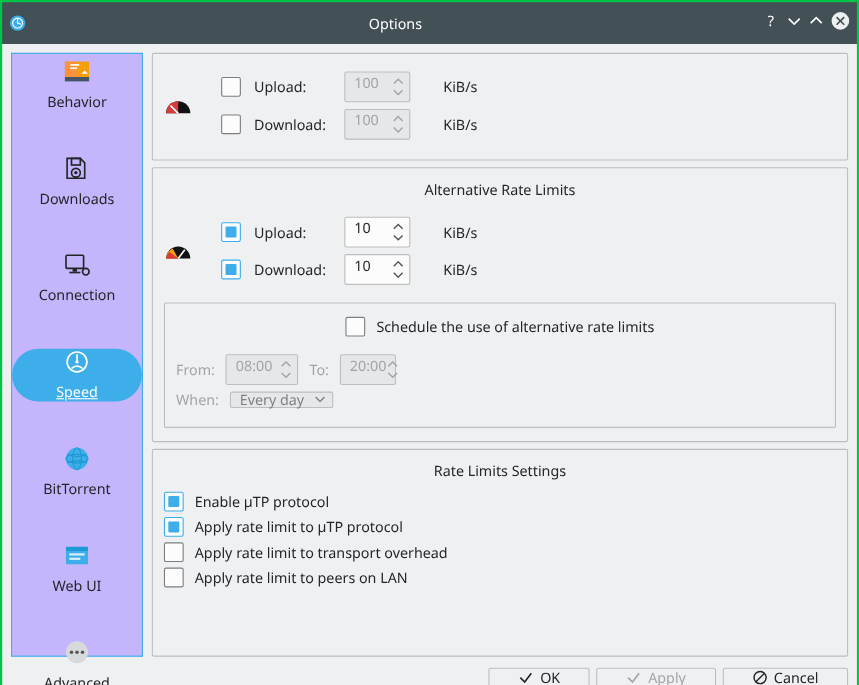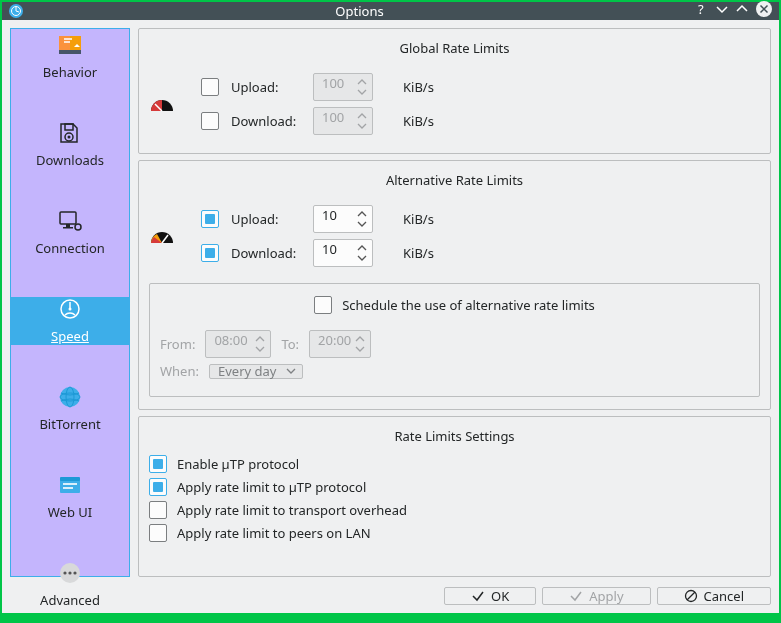--- a/index.html
+++ b/index.html
@@ -1,26 +1,26 @@
 <!DOCTYPE html>
 <html><head>
 <meta charset="utf-8">
 <style>
   * { box-sizing: border-box; margin: 0; padding: 0; font-family: "Noto Sans", "Segoe UI", sans-serif; font-size: 13px; color: #232627; }
   body { background: #00c548; width: 781px; height: 623px; padding: 2px; }
-  .window { background: #435056; height: 18px; display: flex; align-items: center; position: relative; }
+  .window { background: #435056; height: 38px; display: flex; align-items: center; position: relative; }
   .window-title { color: #fff; font-size: 13px; text-align: center; flex: 1; }
   .window-icon-left { display: flex; align-items: center; padding-left: 6px; }
   .window-controls { display: flex; align-items: center; gap: 6px; padding-right: 6px; }
   .app { background: #eff0f1; height: calc(100% - 26px); padding: 8px; display: flex; flex-direction: column; }
   .main { flex: 1; display: flex; gap: 8px; min-height: 0; }
   
   .sidebar { width: 120px; border: 1px solid #3daee9; background: #c4b5fd; display: flex; flex-direction: column; padding-top: 4px; gap: 40px; }
   .side-item { display: flex; flex-direction: column; align-items: center; justify-content: center; gap: 6px; height: 64px; cursor: pointer; }
-  .side-item.selected { background: #3daee9; }
+  .side-item.selected { background: #3daee9; border-radius: 24px; }
   .side-item.selected .side-label { color: #fff; text-decoration: underline; }
   .side-label { font-size: 13px; color: #232627; }
   .side-icon { width: 24px; height: 24px; display: flex; align-items: center; justify-content: center; }
   
   .content { flex: 1; display: flex; flex-direction: column; gap: 6px; min-height: 0; }
   .group { border: 1px solid #bcbebf; border-radius: 2px; padding: 10px 10px 12px 10px; background: #eff0f1; }
   .group-title { text-align: center; margin-bottom: 10px; }
   .row { display: flex; align-items: center; gap: 10px; margin: 4px 0; }
   .rate-rows { flex: 1; }
   .rate-row { display: grid; grid-template-columns: 20px 72px 80px 60px; align-items: center; gap: 10px; margin: 6px 0; }
@@ -158,21 +158,20 @@
               <circle cx="17" cy="12" r="1.6" fill="#555"></circle>
             </svg>
         </span>
         <span class="side-label">Advanced</span>
       </div>
     </div>
 
     <div class="content">
 
       <div class="group">
-        <div class="group-title">Global Rate Limits</div>
         <div class="rate-section">
           <span class="speedo">
             <svg width="26" height="18" viewBox="0 0 26 18">
                 <path d="M2 16 A11 11 0 0 1 24 16 Z" fill="#111"></path>
                 <path d="M2 16 A11 11 0 0 1 13 5 L13 16 Z" fill="#d63a3a"></path>
                 <path d="M13 16 L6 9" stroke="#fff" stroke-width="1.5"></path>
               </svg>
           </span>
           <div class="rate-rows">
             <div class="rate-row">
@@ -270,21 +269,21 @@
               <span class="spin-btns">
                 <svg width="12" height="10">
                     <path d="M2 7 L6 3 L10 7" stroke="#a2a4a6" fill="none" stroke-width="1.3"></path>
                   </svg>
                 <svg width="12" height="10">
                     <path d="M2 3 L6 7 L10 3" stroke="#a2a4a6" fill="none" stroke-width="1.3"></path>
                   </svg>
               </span>
             </span>
             <span class="label-dim">To:</span>
-            <span class="spin disabled" style="width:62px">
+            <span class="spin disabled" style="width:51px">
               <span class="spin-val">20:00</span>
               <span class="spin-btns">
                 <svg width="12" height="10">
                     <path d="M2 7 L6 3 L10 7" stroke="#a2a4a6" fill="none" stroke-width="1.3"></path>
                   </svg>
                 <svg width="12" height="10">
                     <path d="M2 3 L6 7 L10 3" stroke="#a2a4a6" fill="none" stroke-width="1.3"></path>
                   </svg>
               </span>
             </span>

